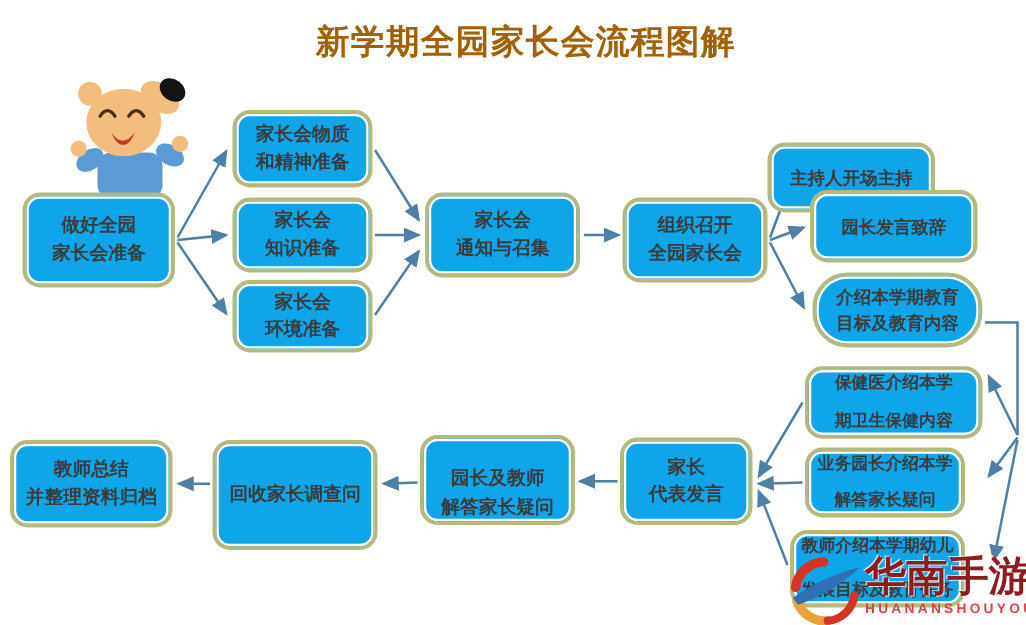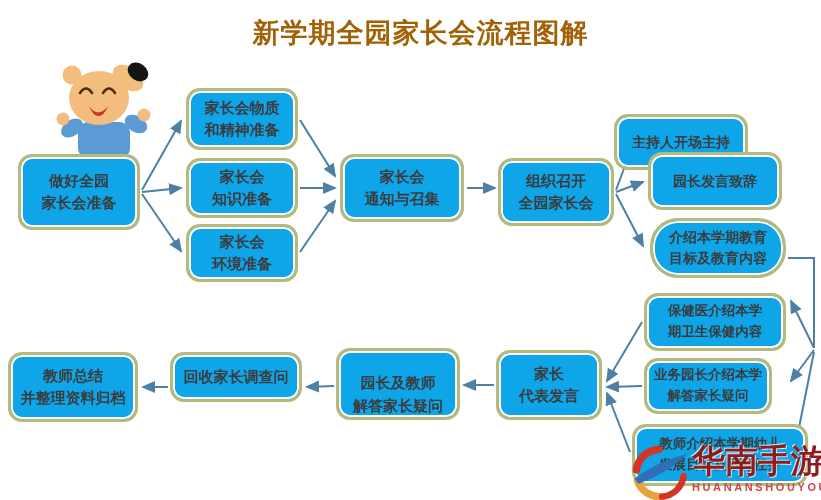--- a/index.html
+++ b/index.html
@@ -13,21 +13,21 @@
   }
   .flow-svg{position:absolute;left:0;top:0;width:821px;height:500px;}
   .flow-svg line,.flow-svg polyline{stroke:#4e7fa5;stroke-width:2;fill:none;}
   .node{
     position:absolute;box-sizing:border-box;
     border:3px solid #b6b97c;border-radius:14px;background:#0ea5e9;
     display:flex;flex-direction:column;justify-content:center;align-items:center;
     font-weight:bold;color:#3b3b3b;font-size:15px;line-height:1.5;text-align:center;
     box-shadow:inset 0 0 0 2px #ffffff;
   }
-  .node.small{font-size:13.5px;line-height:1.55;}
+  .node.small{font-size:13.5px;line-height:1.55;justify-content:space-between;}
   .mascot{position:absolute;left:42px;top:62px;width:122px;height:97px;}
   .watermark{position:absolute;left:630px;top:444px;z-index:5;display:flex;align-items:flex-start;}
   .wm-logo{width:60px;height:56px;flex:0 0 auto;}
   .wm-texts{margin-left:2px;}
   .wm-cn{
     font-size:33px;font-weight:bold;color:#8e1b1e;letter-spacing:0px;line-height:1.05;
     text-shadow:1px 1px 0 rgba(255,255,255,.75),-1px -1px 0 rgba(255,255,255,.75);
     font-family:"DejaVu Sans","Liberation Sans",sans-serif;
   }
   .wm-en{
@@ -138,36 +138,36 @@
   <div class="node small" style="left:644px;top:293px;width:142px;height:58px;">
     <span>保健医介绍本学</span>
     <span>期卫生保健内容</span>
   </div>
 
   <div class="node small" style="left:644px;top:358px;width:128px;height:56px;">
     <span>业务园长介绍本学</span>
     <span>解答家长疑问</span>
   </div>
 
-  <div class="node small" style="left:632px;top:424px;width:176px;height:62px;">
+  <div class="node small" style="left:632px;top:424px;width:140px;height:62px;">
     <span>教师介绍本学期幼儿</span>
     <span>发展目标及教育任务</span>
   </div>
 
   <div class="node" style="left:496px;top:350px;width:106px;height:70px;align-items:center;">
     <span>家长</span>
     <span>代表发言</span>
   </div>
 
   <div class="node" style="left:336px;top:348px;width:124px;height:72px;justify-content:flex-end;">
     <span>园长及教师</span>
     <span>解答家长疑问</span>
   </div>
 
-  <div class="node" style="left:170px;top:352px;width:132px;height:50px;">
+  <div class="node" style="left:170px;top:352px;width:132px;height:88px;">
     <span>回收家长调查问</span>
   </div>
 
   <div class="node" style="left:8px;top:352px;width:130px;height:70px;">
     <span>教师总结</span>
     <span>并整理资料归档</span>
   </div>
 
   <div class="watermark">
     <svg class="wm-logo" viewBox="0 0 56 52">

